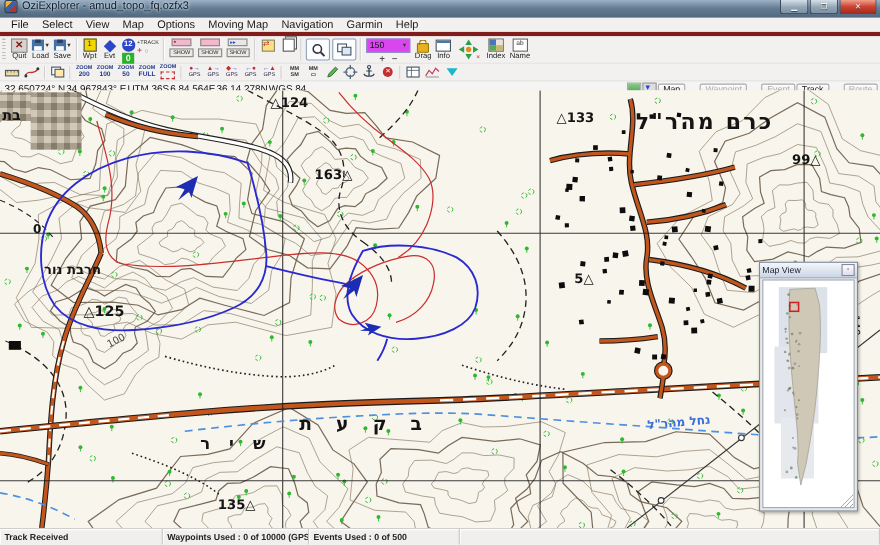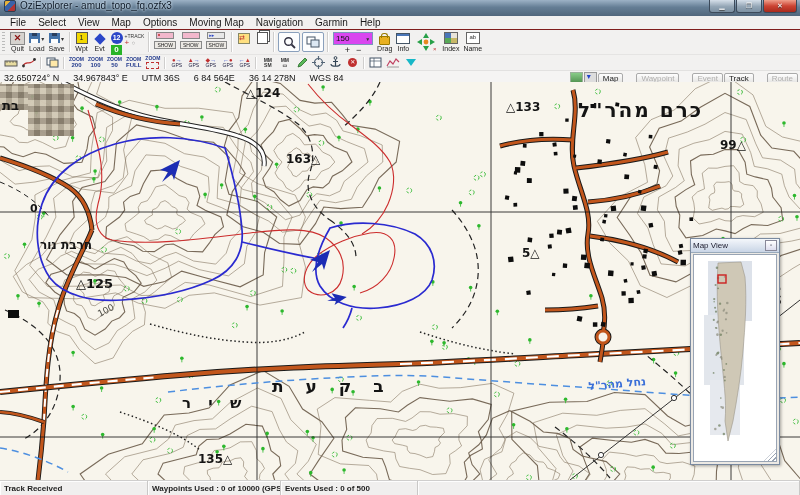--- a/index.html
+++ b/index.html
@@ -5,21 +5,21 @@
   html,body{margin:0;padding:0;}
   body{width:800px;height:495px;overflow:hidden;font-family:"Liberation Sans",sans-serif;background:#f0f0f0;position:relative;-webkit-font-smoothing:antialiased;}
   
   #titlebar{height:16px;background:linear-gradient(#9db2c6,#657e95 45%,#51677c);display:flex;align-items:flex-start;padding:0 2px;position:relative;}
   #app-icon{width:10px;height:10px;margin:0 4px 0 2px;background:linear-gradient(135deg,#e8b33a 0 30%,#3a62a8 30% 65%,#b03535 65%);border:1px solid #2f3f52;border-radius:2px;}
   #title-text{font-size:10px;color:#0d1826;text-shadow:0 0 3px #cfe0ee,0 0 2px #cfe0ee;}
   #win-buttons{position:absolute;right:3px;top:0;display:flex;}
   .winbtn{width:24px;height:12px;border:1px solid #3c4a5a;border-top:none;border-radius:0 0 3px 3px;background:linear-gradient(#d5dfe9,#93a5b5 55%,#7c91a3);display:flex;align-items:center;justify-content:center;font-size:7px;color:#fff;text-shadow:0 1px 1px #333;margin-left:1px;}
   .winbtn.close{width:32px;background:linear-gradient(#f0a08c,#cc4433 50%,#a82a1c);}
   
-  #menubar{height:13px;background:#f2f1f0;border-bottom:1px solid #7f1d1d;display:flex;align-items:center;padding-left:4px;}
+  #menubar{height:13px;background:#f2f1f0;border-bottom:4px solid #7f1d1d;display:flex;align-items:center;padding-left:4px;}
   .menu-item{font-size:10px;color:#1a1a1a;padding:0 6px;line-height:13px;}
   
   #toolbar1{height:23px;background:#f2f1f0;display:flex;align-items:flex-start;padding:1px 1px 0 1px;}
   #toolbar2{height:15px;background:#f2f1f0;border-top:1px solid #e5e4e3;display:flex;align-items:center;padding:0 2px;}
   .grip{width:4px;height:20px;margin:1px 3px 0 1px;background:repeating-linear-gradient(#bbb 0 1px,transparent 1px 3px);width:3px;}
   .tsep{width:1px;height:20px;background:#cfcecd;border-right:1px solid #fff;margin:1px 2px 0 2px;align-self:flex-start;}
   .tsep2{width:1px;height:12px;background:#cfcecd;border-right:1px solid #fff;margin:0 2px;}
   .tbtn{display:flex;flex-direction:column;align-items:center;justify-content:flex-start;gap:1px;background:none;border:0;padding:1px 2px;font-family:"Liberation Sans",sans-serif;font-size:7px;color:#222;min-width:18px;}
   .tbtn .tlabel{font-size:7px;line-height:7px;}
   .ticon{display:inline-flex;align-items:center;justify-content:center;height:12px;}
@@ -66,21 +66,21 @@
   .zoomval{font-size:6px;font-weight:bold;color:#223a8c;line-height:6px;}
   .zr-rect{width:11px;height:5px;border:1px dashed #c03030;margin-top:1px;}
   .gps-glyph{font-size:6px;line-height:6px;color:#c03030;}
   .gps-glyph b{color:#2b46c8;}
   .gpstxt{font-size:5px;color:#224;line-height:5px;}
   .mmtxt{font-size:5px;font-weight:bold;color:#333;line-height:5px;}
   .funnel{width:0;height:0;border-left:5px solid transparent;border-right:5px solid transparent;border-top:7px solid #18b8c8;}
   .wheel{width:9px;height:9px;border-radius:50%;background:#c03030;color:#fff;font-size:6px;line-height:9px;text-align:center;}
   
   #coordbar{height:14px;background:#f5f4f3;border-top:1px solid #e2e1e0;border-bottom:1px solid #b9b9b9;display:flex;align-items:center;font-size:9px;color:#111;position:relative;}
-  .coord{margin-left:14px;white-space:nowrap;}
+  .coord{margin-left:1px;white-space:nowrap;}
   .coord:first-child{margin-left:4px;}
   #coord-right{position:absolute;right:2px;top:1px;display:flex;align-items:center;gap:1px;}
   .mini-ic{width:11px;height:11px;border:1px solid #9ab09a;display:inline-block;}
   .mini-ic.green{background:linear-gradient(#8c8,#4a8a4a);}
   .mini-ic.savearr{background:#ddd;position:relative;border-color:#999;}
   .mini-ic.savearr:before{content:"▾";color:#2244cc;font-size:8px;position:absolute;left:2px;top:-1px;}
   .cbtn{height:12px;border:1px solid #aaa;border-radius:2px;background:linear-gradient(#fefefe,#e2e1df);font-size:8px;line-height:10px;padding:0 4px;color:#222;font-family:"Liberation Sans",sans-serif;}
   .cbtn.dim{color:#b0afae;margin-left:12px;}
   
   #map{position:absolute;left:0;top:82px;width:800px;height:398px;background:#f8f5ec;overflow:hidden;}

